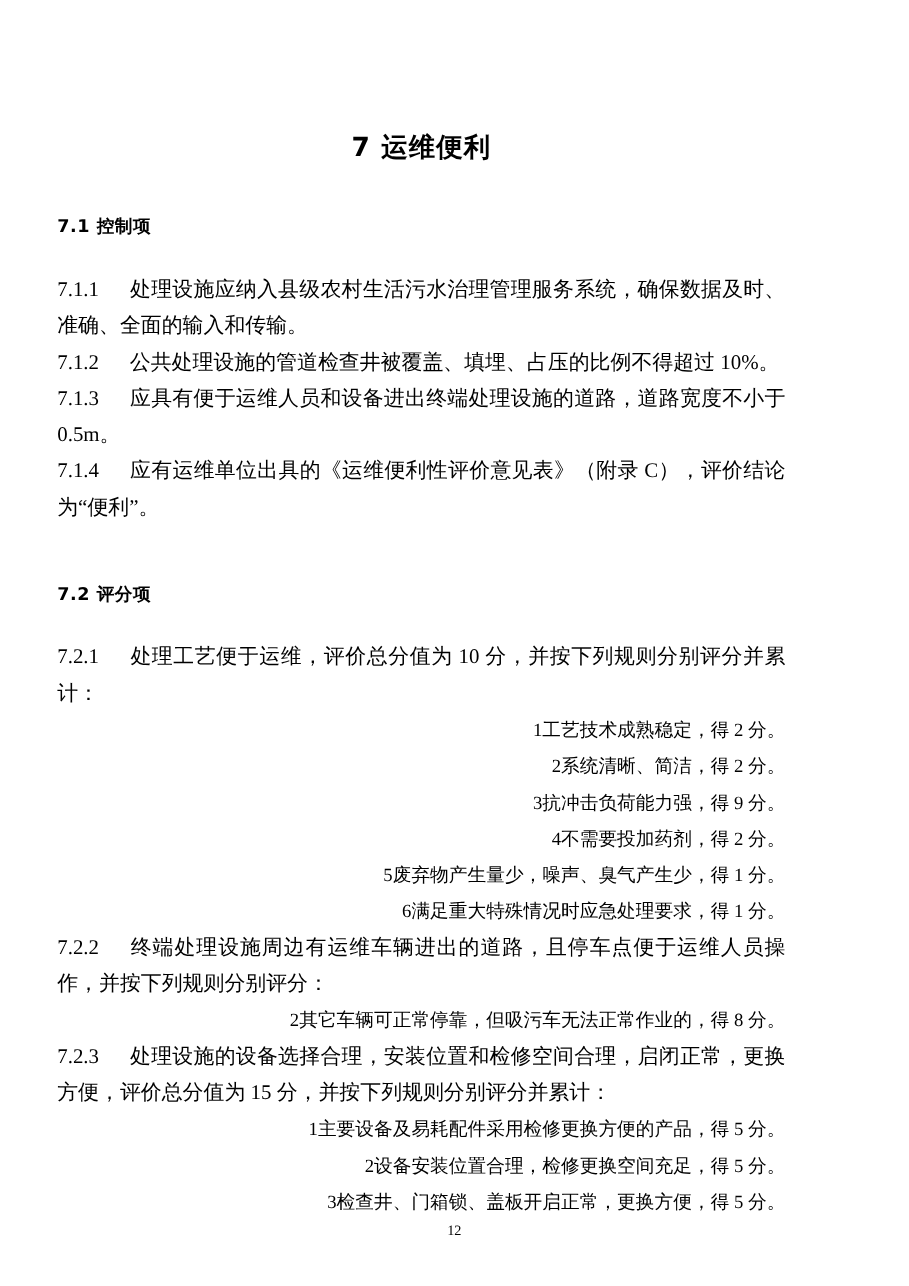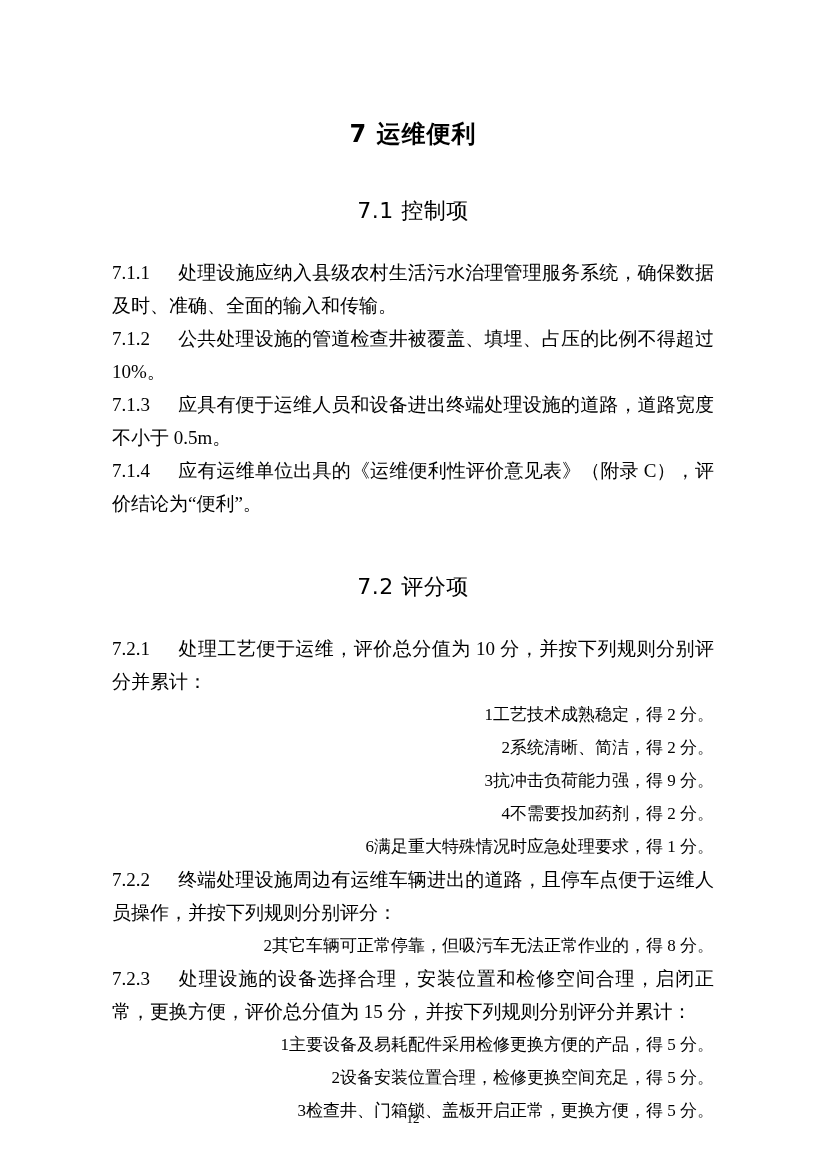--- a/index.html
+++ b/index.html
@@ -12,37 +12,36 @@
     height: 1169px;
     font-family: "Liberation Serif", "DejaVu Serif", serif;
     color: #000000;
     position: relative;
     overflow: hidden;
   }
   .page {
     box-sizing: border-box;
     width: 826px;
     height: 1169px;
-    padding: 118px 112px 40px 112px;
+    padding: 118px 112px 40px 52px;
     position: relative;
   }
   h1.doc-title {
     font-family: "DejaVu Sans", "Liberation Sans", sans-serif;
     font-size: 24px;
     font-weight: bold;
     text-align: center;
     margin: 0 0 0 0;
     padding: 0;
     letter-spacing: 1px;
   }
   h2.section-title {
     font-family: "DejaVu Sans", "Liberation Sans", sans-serif;
-    font-size: 22px;
-    font-weight: normal;
-    text-align: center;
+    font-size: 16px;
+    font-weight: bold;
     margin: 0;
     padding: 0;
     letter-spacing: 0.5px;
   }
   .spacer-after-title { height: 46px; }
   .spacer-before-sec2 { height: 52px; }
   .spacer-after-sec { height: 30px; }
 
   p.clause {
     font-size: 19px;
@@ -113,20 +112,21 @@
 
   <div class="spacer-after-sec"></div>
 
   <p class="clause">
     <span class="num">7.2.1</span><span class="gap"></span><span>处理工艺便于运维，评价总分值为 10 分，并按下列规则分别评分并累计：</span>
   </p>
   <p class="sub"><span class="idx">1</span><span>工艺技术成熟稳定，得 2 分。</span></p>
   <p class="sub"><span class="idx">2</span><span>系统清晰、简洁，得 2 分。</span></p>
   <p class="sub"><span class="idx">3</span><span>抗冲击负荷能力强，得 9 分。</span></p>
   <p class="sub"><span class="idx">4</span><span>不需要投加药剂，得 2 分。</span></p>
+  <p class="sub"><span class="idx">5</span><span>废弃物产生量少，噪声、臭气产生少，得 1 分。</span></p>
   <p class="sub"><span class="idx">6</span><span>满足重大特殊情况时应急处理要求，得 1 分。</span></p>
 
   <p class="clause">
     <span class="num">7.2.2</span><span class="gap"></span><span>终端处理设施周边有运维车辆进出的道路，且停车点便于运维人员操作，并按下列规则分别评分：</span>
   </p>
   <p class="sub"><span class="idx">2</span><span>其它车辆可正常停靠，但吸污车无法正常作业的，得 8 分。</span></p>
 
   <p class="clause">
     <span class="num">7.2.3</span><span class="gap"></span><span>处理设施的设备选择合理，安装位置和检修空间合理，启闭正常，更换方便，评价总分值为 15 分，并按下列规则分别评分并累计：</span>
   </p>

